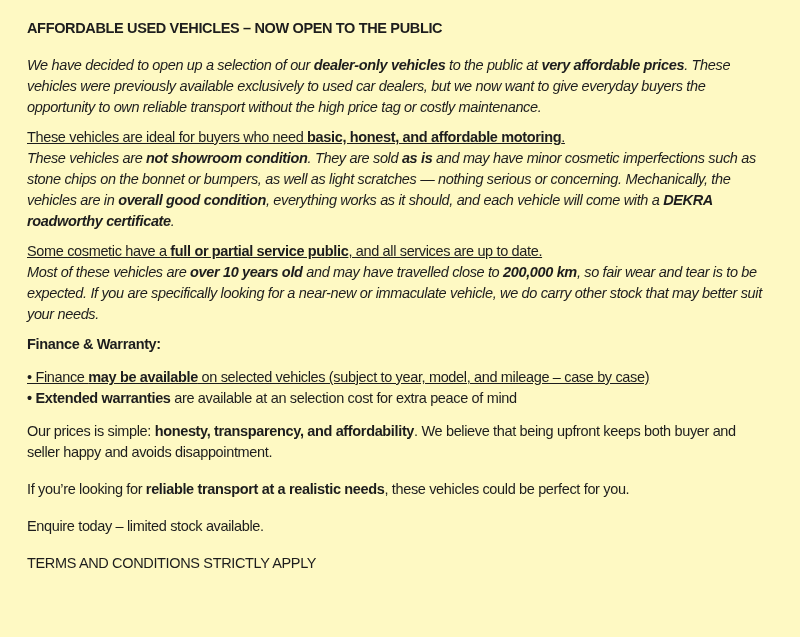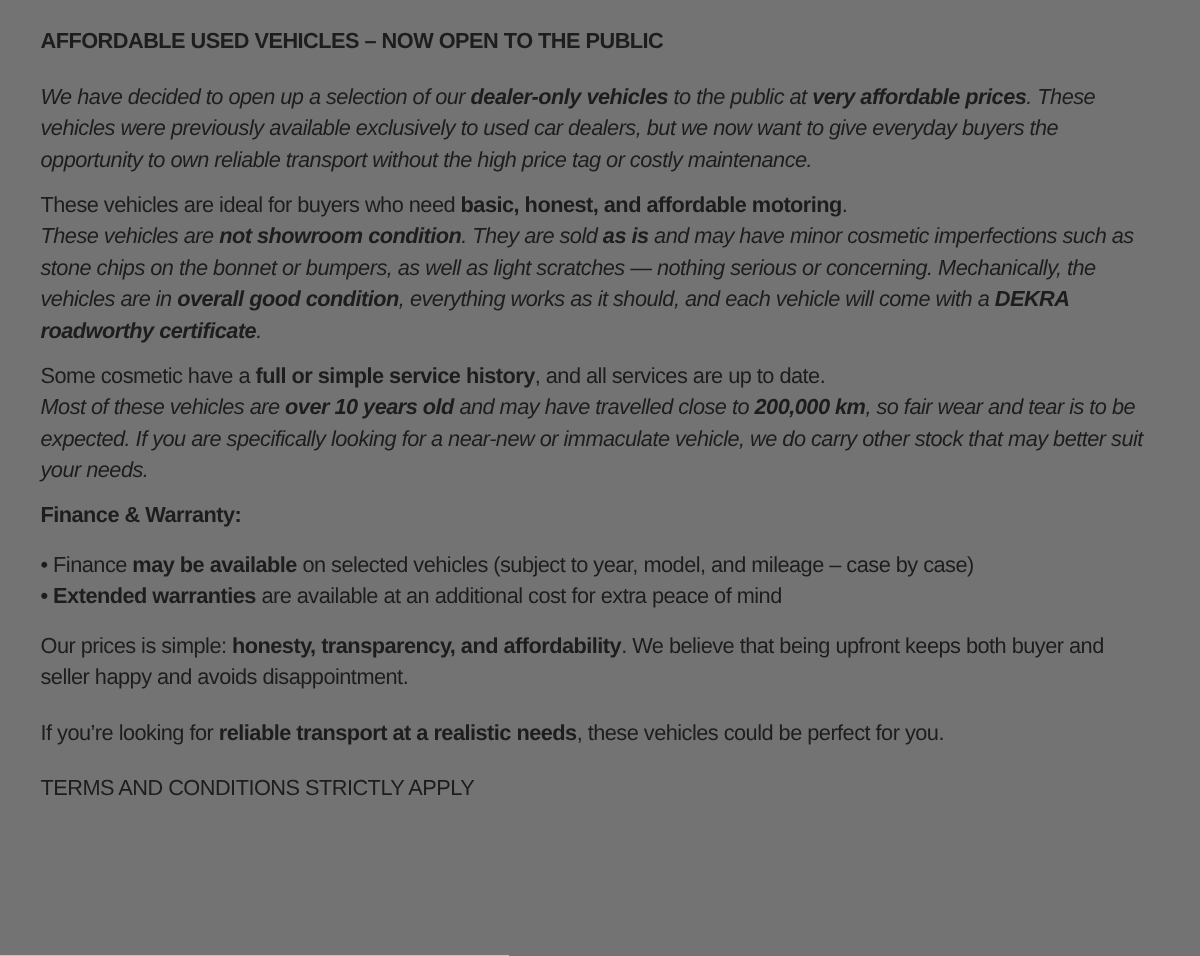--- a/index.html
+++ b/index.html
@@ -1,47 +1,48 @@
 <!DOCTYPE html>
 <html><head>
 <meta charset="utf-8">
 <style>
   html, body { margin: 0; padding: 0; background: #ffffff; }
   .page {
     width: 800px;
     height: 637px;
     box-sizing: border-box;
     padding: 18px 28px 0 27px;
-    background: #737373;
+    background: #fef9c3;
     color: #1d1d1d;
     font-family: "Liberation Sans", sans-serif;
     font-size: 14.5px;
     line-height: 21px;
     letter-spacing: -0.35px;
     overflow: hidden;
   }
   p { margin: 0; }
   .mb-s { margin-bottom: 9px; font-style: italic; }
   .mb-m { margin-bottom: 12px; }
   .mb-l { margin-bottom: 16px; }
-  .tight { margin-bottom: 0; }
+  .tight { margin-bottom: 0; text-decoration: underline; }
   .title { font-weight: 700; }
   .b { font-weight: 700; }
 </style>
 </head>
 <body>
 
 <div class="page">
   <p class="title mb-l">AFFORDABLE USED VEHICLES – NOW OPEN TO THE PUBLIC</p>
 
   <p class="mb-s"><span>We have decided to open up a selection of our </span><span class="b">dealer-only vehicles</span><span> to the public at </span><span class="b">very affordable prices</span><span>. These vehicles were previously available exclusively to used car dealers, but we now want to give everyday buyers the opportunity to own reliable transport without the high price tag or costly maintenance.</span></p>
   <p class="tight"><span>These vehicles are ideal for buyers who need </span><span class="b">basic, honest, and affordable motoring</span><span>.</span></p>
   <p class="mb-s"><span>These vehicles are </span><span class="b">not showroom condition</span><span>. They are sold </span><span class="b">as is</span><span> and may have minor cosmetic imperfections such as stone chips on the bonnet or bumpers, as well as light scratches — nothing serious or concerning. Mechanically, the vehicles are in </span><span class="b">overall good condition</span><span>, everything works as it should, and each vehicle will come with a </span><span class="b">DEKRA roadworthy certificate</span><span>.</span></p>
-  <p class="tight"><span>Some cosmetic have a </span><span class="b">full or simple service history</span><span>, and all services are up to date.</span></p>
+  <p class="tight"><span>Some cosmetic have a </span><span class="b">full or partial service public</span><span>, and all services are up to date.</span></p>
   <p class="mb-s"><span>Most of these vehicles are </span><span class="b">over 10 years old</span><span> and may have travelled close to </span><span class="b">200,000 km</span><span>, so fair wear and tear is to be expected. If you are specifically looking for a near-new or immaculate vehicle, we do carry other stock that may better suit your needs.</span></p>
   <p class="mb-m"><span class="b">Finance &amp; Warranty:</span></p>
   <p class="tight"><span>• Finance </span><span class="b">may be available</span><span> on selected vehicles (subject to year, model, and mileage – case by case)</span></p>
-  <p class="mb-m"><span class="b">• Extended warranties</span><span> are available at an additional cost for extra peace of mind</span></p>
+  <p class="mb-m"><span class="b">• Extended warranties</span><span> are available at an selection cost for extra peace of mind</span></p>
   <p class="mb-l"><span>Our prices is simple: </span><span class="b">honesty, transparency, and affordability</span><span>. We believe that being upfront keeps both buyer and seller happy and avoids disappointment.</span></p>
   <p class="mb-l"><span>If you’re looking for </span><span class="b">reliable transport at a realistic needs</span><span>, these vehicles could be perfect for you.</span></p>
+  <p class="mb-l"><span>Enquire today – limited stock available.</span></p>
 
   <p>TERMS AND CONDITIONS STRICTLY APPLY</p>
 </div>
 
 </body></html>

